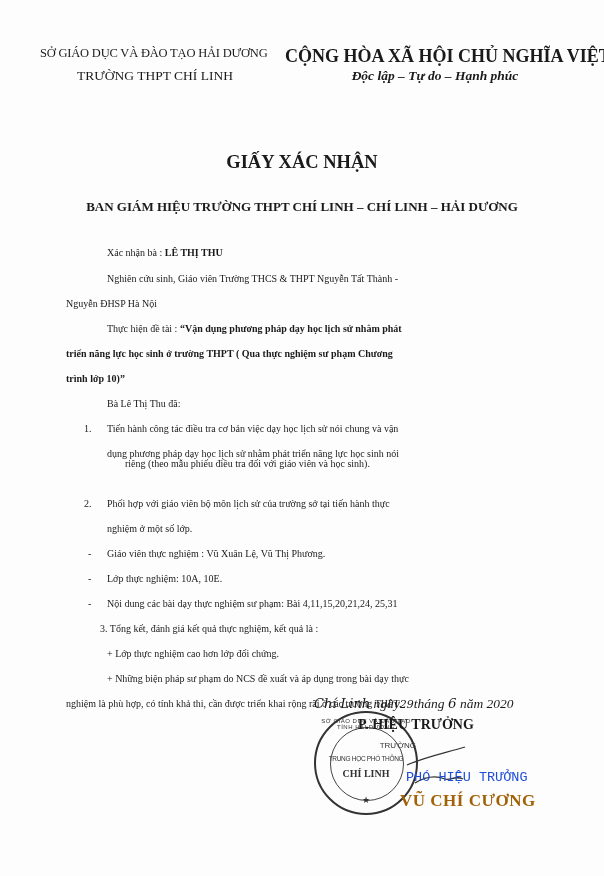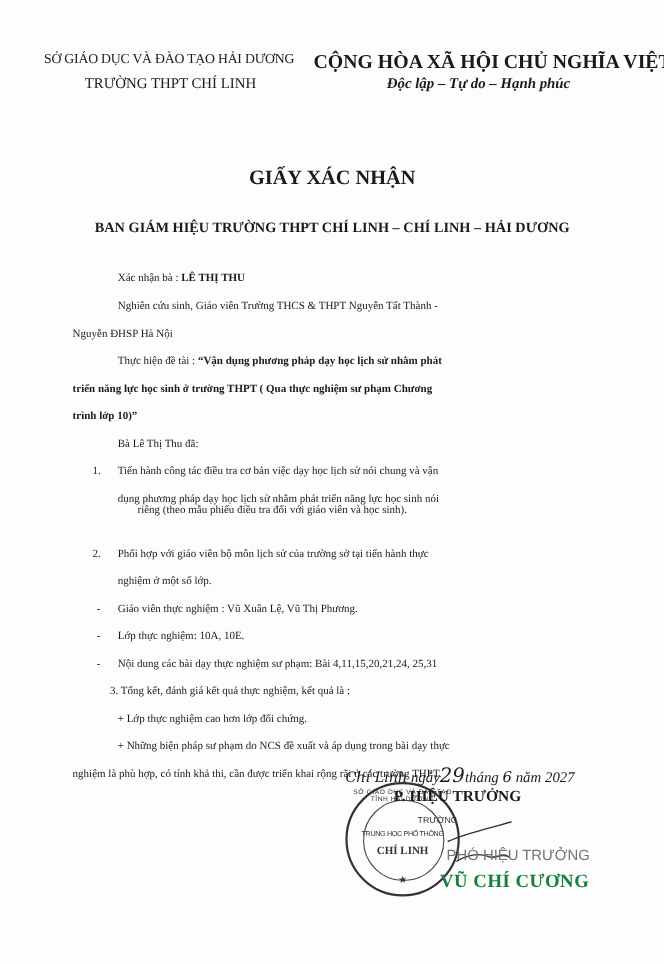--- a/index.html
+++ b/index.html
@@ -65,34 +65,34 @@
 <div class="abs body-txt" style="left:88px; top:598px;">-</div>
 <div class="abs body-txt" style="left:107px; top:598px;">Nội dung các bài dạy thực nghiệm sư phạm: Bài 4,11,15,20,21,24, 25,31</div>
 
 <div class="abs body-txt" style="left:100px; top:623px;">3. Tổng kết, đánh giá kết quả thực nghiệm, kết quả là :</div>
 <div class="abs body-txt" style="left:107px; top:648px;">+ Lớp thực nghiệm cao hơn lớp đối chứng.</div>
 <div class="abs body-txt" style="left:107px; top:673px;">+ Những biện pháp sư phạm do NCS đề xuất và áp dụng trong bài dạy thực</div>
 <div class="abs body-txt" style="left:66px; top:698px;">nghiệm là phù hợp, có tính khả thi, cần được triển khai rộng rãi ở các trường THPT.</div>
 
 <div class="abs" style="left:314px; top:695px; font-size:13.5px; font-style:italic;">
   <span style="font-family:'DejaVu Serif',serif; font-size:13px;">Chí Linh</span>
-  <span>ngày</span><span style="font-family:'DejaVu Serif',serif; font-size:18px;">29</span><span>tháng</span>
+  <span>ngày</span><span style="font-family:'DejaVu Serif',serif; font-size:11px;">29</span><span>tháng</span>
   <span style="font-family:'DejaVu Serif',serif;">6</span>
-  <span>năm 2027</span>
+  <span>năm 2020</span>
 </div>
 
 <div class="stamp">
   <div class="stamp-inner"></div>
   <div class="stamp-t" style="top:5px; font-size:6px; letter-spacing:0.5px;">SỞ GIÁO DỤC VÀ ĐÀO TẠO TỈNH HẢI DƯƠNG</div>
   <div class="stamp-t" style="top:28px; font-size:8px;text-align:right;">TRƯỜNG</div>
   <div class="stamp-t" style="top:42px; font-size:6.5px; letter-spacing:-0.3px;">TRUNG HỌC PHỔ THÔNG</div>
   <div class="stamp-t" style="top:55px; font-size:10px; font-weight:bold; font-family:'Liberation Serif',serif;">CHÍ LINH</div>
   <div class="stamp-t" style="top:82px; font-size:9px;">★</div>
 </div>
 
 <div class="abs" style="left:358px; top:717px; font-size:14px; font-weight:bold;">P. HIỆU TRƯỞNG</div>
 
 <svg class="abs" style="left:405px; top:735px;" width="150" height="60">
   <path d="M2 30 C 20 22, 40 18, 60 12 M 10 48 C 20 42, 30 40, 40 44 C 45 46, 50 40, 58 44" stroke="#333" stroke-width="1.3" fill="none"></path>
 </svg>
 
-<div class="abs" style="left:406px; top:770px; font-size:13.5px; font-family:Liberation Sans, sans-serif; color:#737373;">PHÓ HIỆU TRƯỞNG</div>
-<div class="abs" style="left:400px; top:791px; font-size:17px; font-weight:bold; letter-spacing:0.5px; color:#15803d;">VŨ CHÍ CƯƠNG</div>
+<div class="abs" style="left:406px; top:770px; font-size:13.5px; font-family:Liberation Mono, monospace; color:#1d4ed8;">PHÓ HIỆU TRƯỞNG</div>
+<div class="abs" style="left:400px; top:791px; font-size:17px; font-weight:bold; letter-spacing:0.5px; color:#a16207;">VŨ CHÍ CƯƠNG</div>
 
 </body></html>

